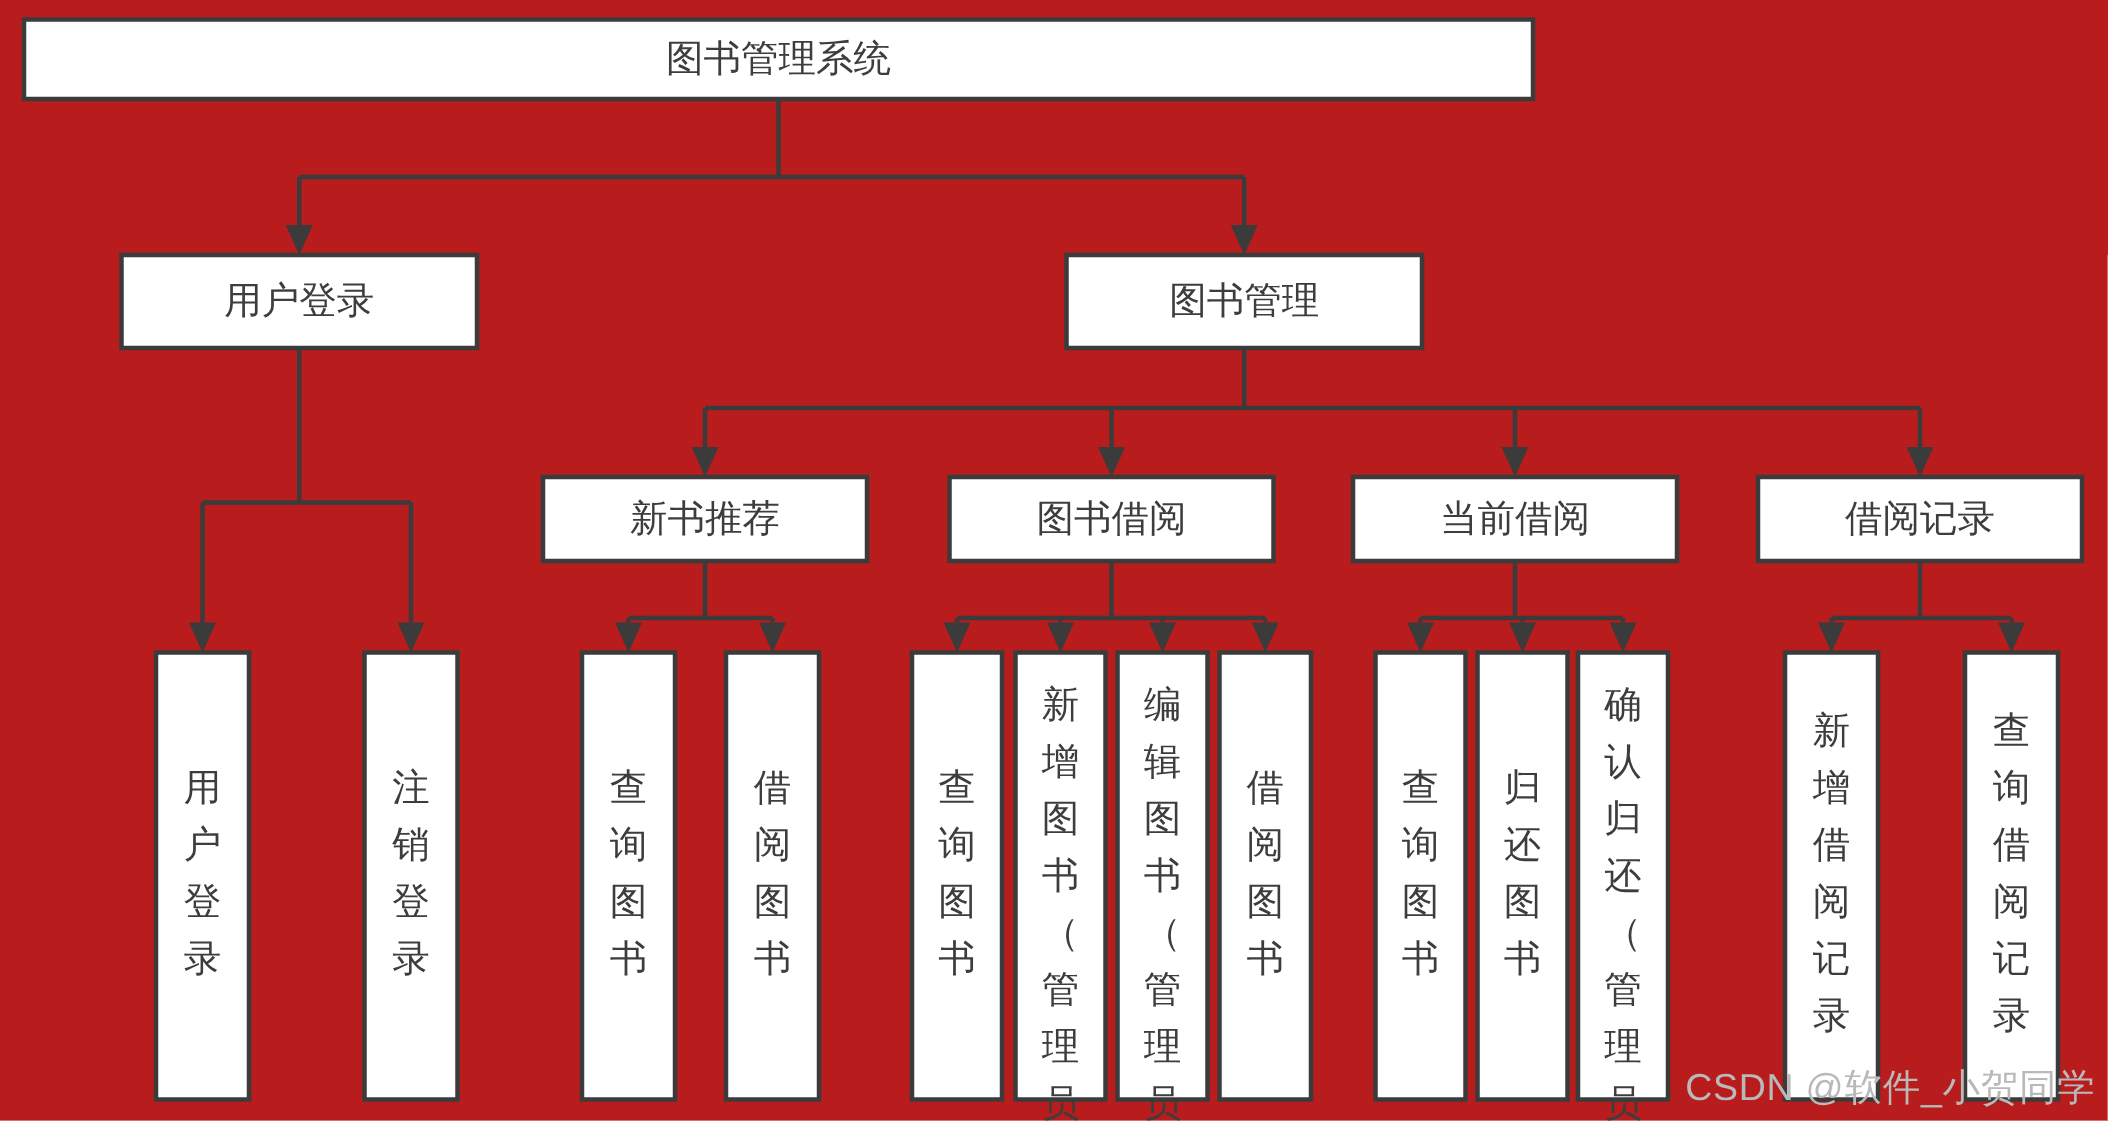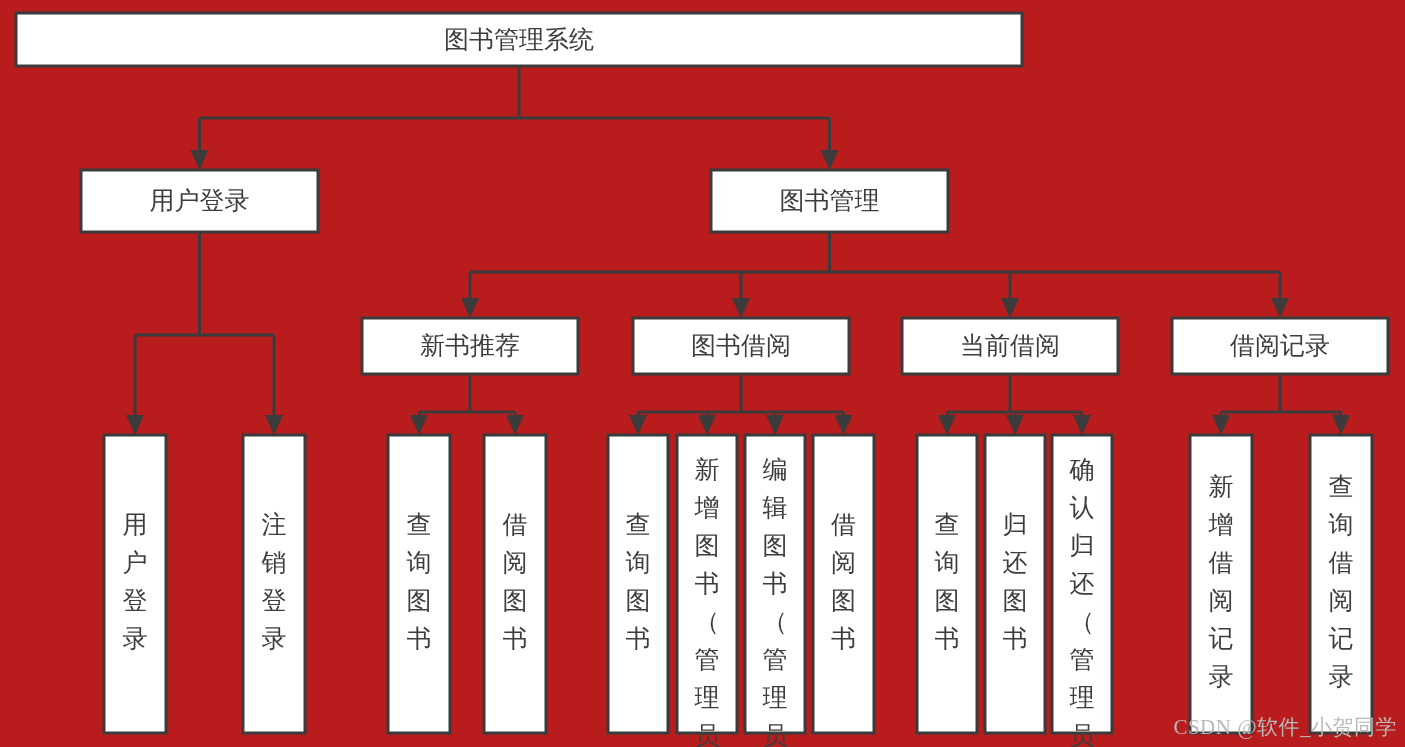--- a/index.html
+++ b/index.html
@@ -21,22 +21,22 @@
   }
   .leaflabel{
     fill:#3d3d3d;
     font-family:"DejaVu Sans","Liberation Sans",sans-serif;
     font-size:25px;
     text-anchor:middle;
   }
   .watermark{
     position:absolute;
     right:8px;bottom:6px;
-    font-family:Liberation Serif, serif;
-    font-size:21px;
+    font-family:Liberation Sans, sans-serif;
+    font-size:25px;
     color:#b9b9b9;
     letter-spacing:0.5px;
     white-space:nowrap;
   }
 </style>
 </head>
 <body>
 
 <div id="stage">
   <svg class="diagram" id="svg-root" viewBox="0 0 1405 747" xmlns="http://www.w3.org/2000/svg">

